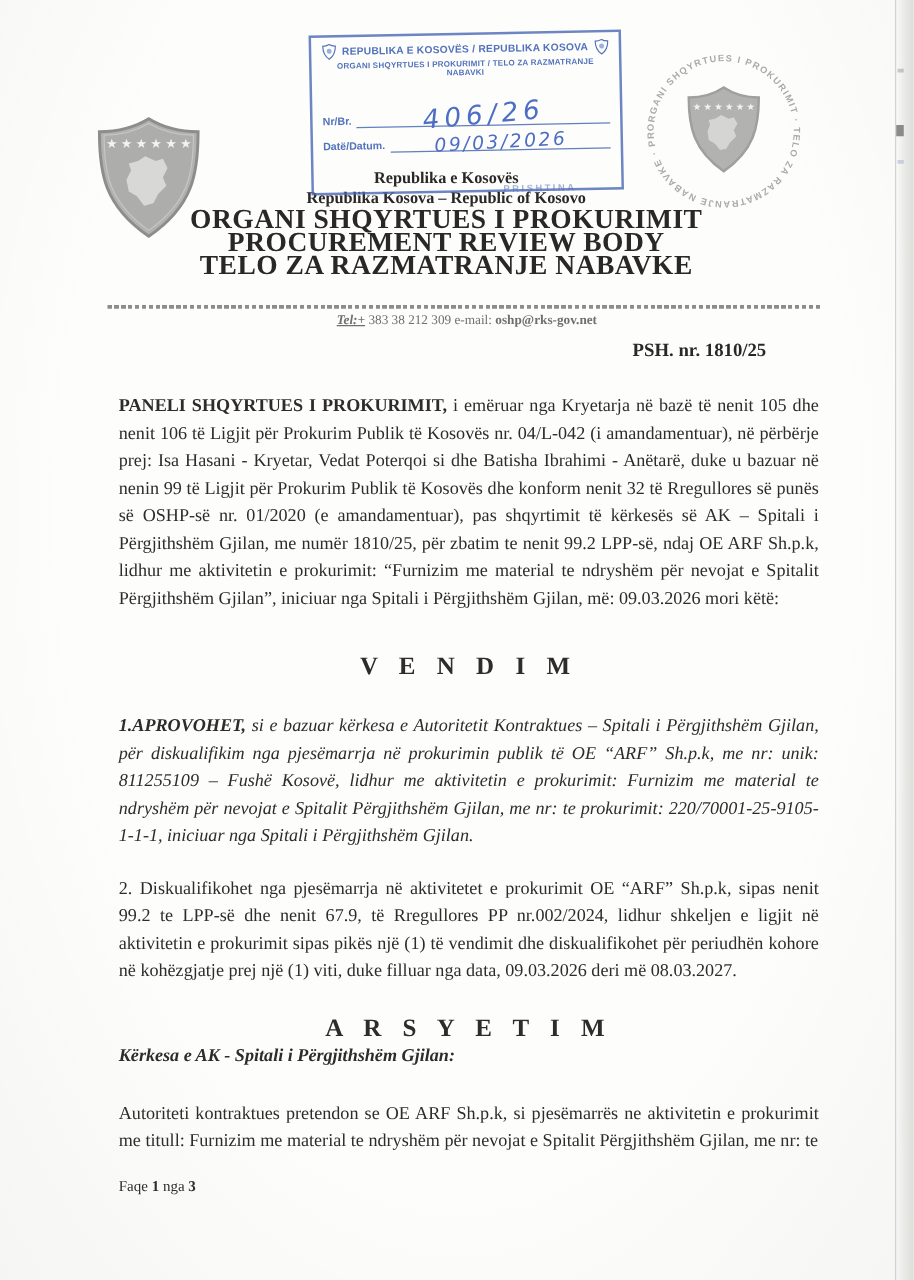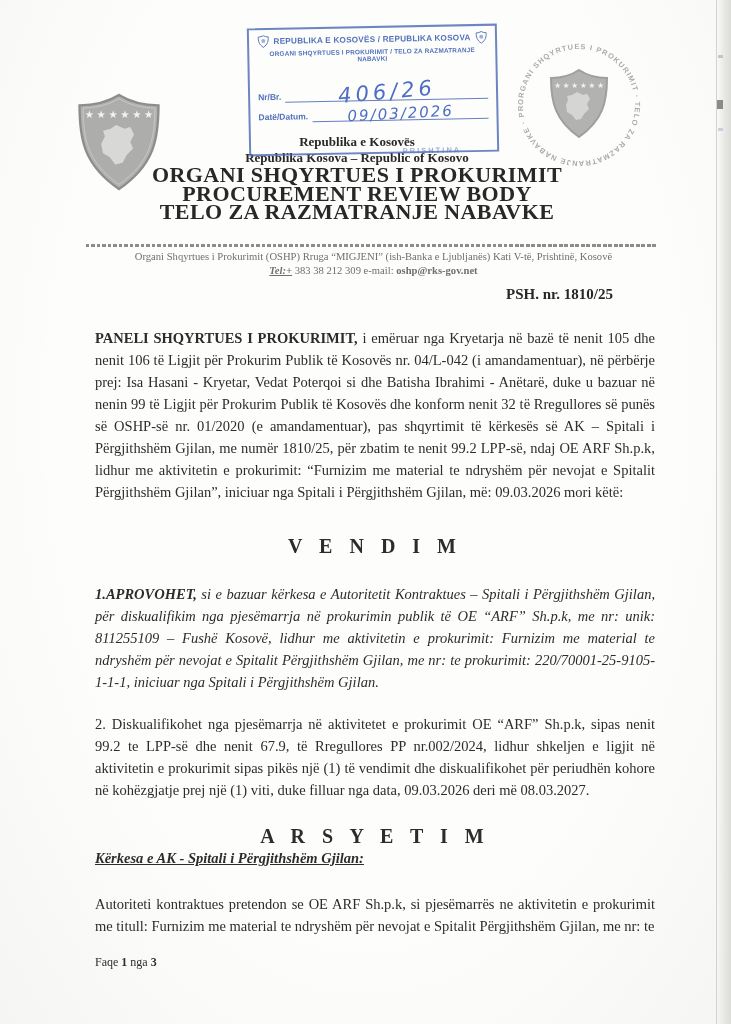--- a/index.html
+++ b/index.html
@@ -57,21 +57,21 @@
                color:#2a2826;margin-top:9px;}
 
   .content{padding:0 76px 0 95px;font-size:14.5px;line-height:22px;text-align:justify;color:#2e2c2a;}
   .content p{margin:0;}
   .p1{margin-top:24px !important;}
   .heading-center{text-align:center;font-weight:700;letter-spacing:6px;font-size:20px;margin:0;}
   .vendim{margin-top:32px !important;}
   .d1{margin-top:26px !important;font-style:italic;}
   .d2{margin-top:20px !important;}
   .arsyetim{margin-top:24px !important;}
-  .section-heading{font-style:italic;font-weight:700;text-decoration:underline;
+  .section-heading{font-style:italic;font-weight:700;
                    font-size:14.5px;margin:24px 0 0;text-align:left;}
   .p-last{margin-top:24px !important;}
   .page-footer{text-align:left;padding-right:64px;margin-top:14px;font-size:12px;color:#2e2c2a;}
   .page-footer b{font-weight:700;}
 </style>
 </head>
 <body>
 
 <div class="scan">
   <div class="page">
@@ -126,21 +126,20 @@
         <div class="ht-sm">Republika Kosova – Republic of Kosovo</div>
         <div class="ht-lg">ORGANI SHQYRTUES I PROKURIMIT</div>
         <div class="ht-lg">PROCUREMENT REVIEW BODY</div>
         <div class="ht-lg">TELO ZA RAZMATRANJE NABAVKE</div>
       </div>
     </div>
 
     <div class="separator"></div>
 
     <div class="address">
-      <div>Organi Shqyrtues i Prokurimit (OSHP) Rruga “MIGJENI” (ish-Banka e Ljubljanës) Kati V-të, Prishtinë, Kosovë</div>
       <div>
         <span class="tel-label">Tel:+</span>
         <span>383 38 212 309 e-mail:</span>
         <span class="email">oshp@rks-gov.net</span>
       </div>
     </div>
 
     <div class="case-number">PSH. nr. 1810/25</div>
 
     <div class="content">

